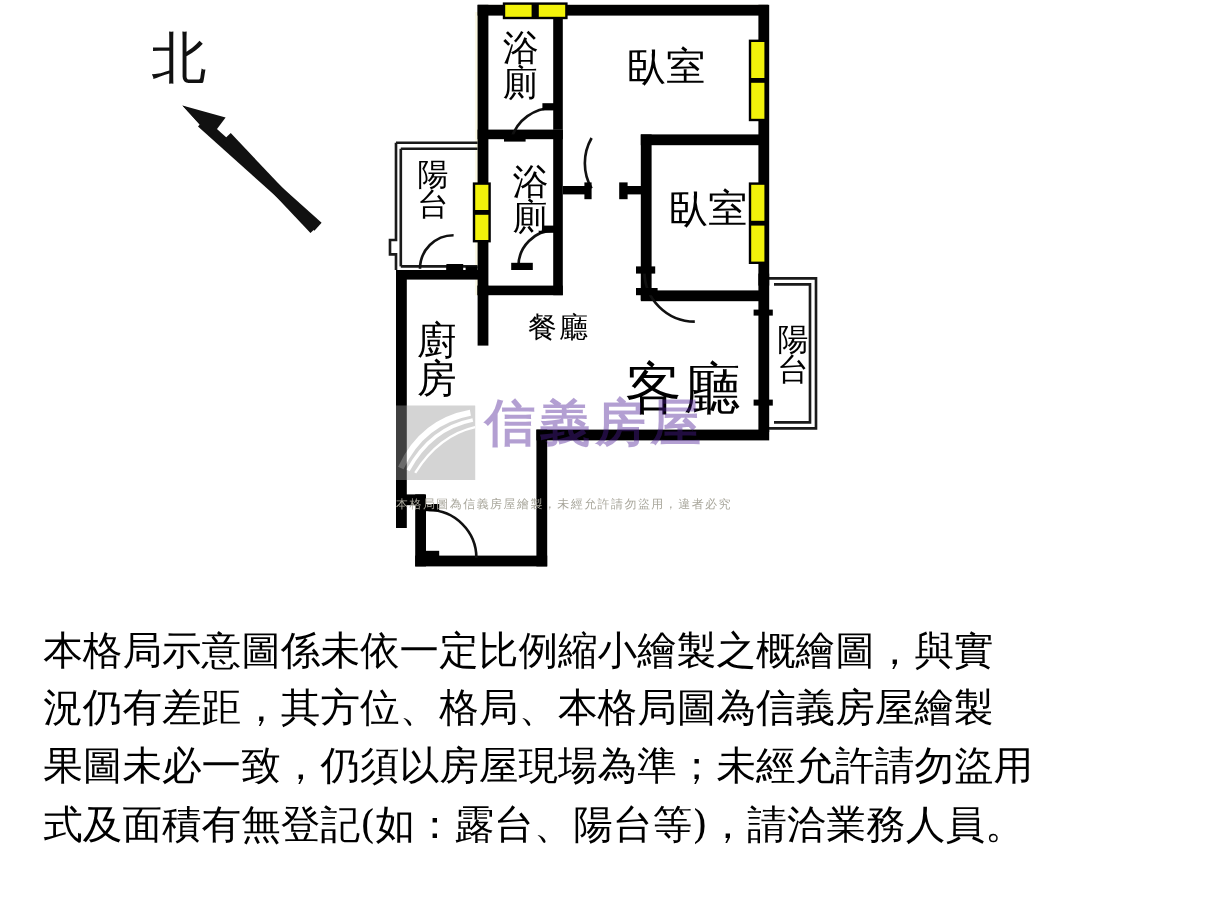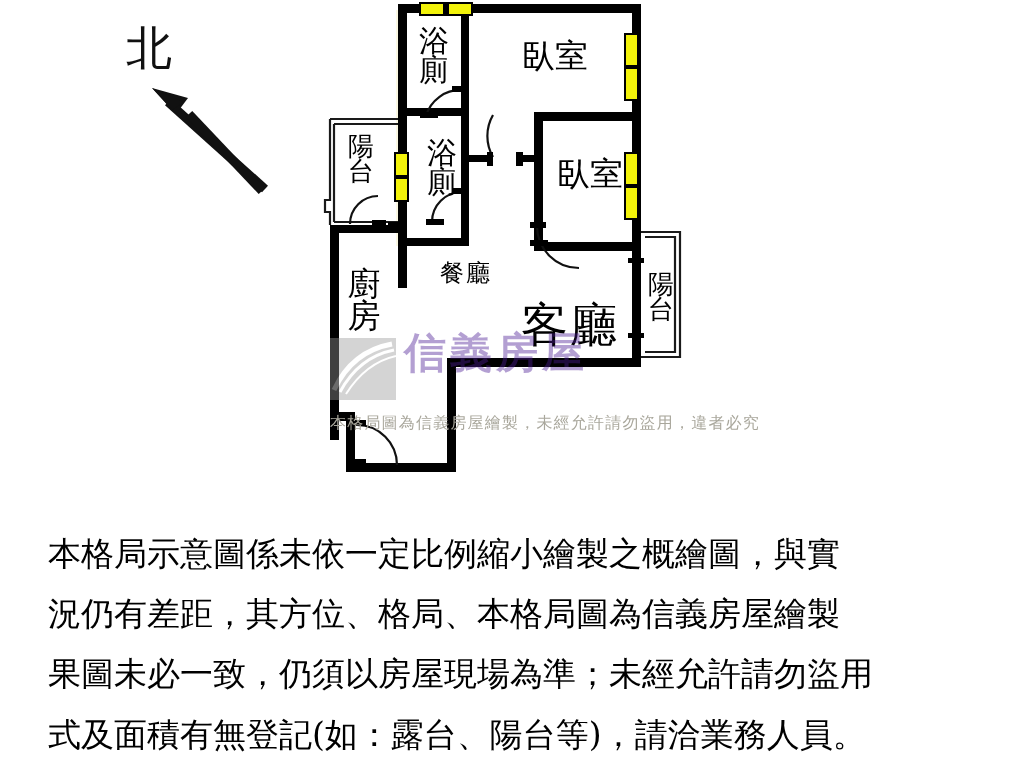--- a/index.html
+++ b/index.html
@@ -98,41 +98,41 @@
     font-weight: 700;
     color: #4c1d95;
     letter-spacing: 4px;
     line-height: 1;
   }
   #wm-small {
     position: absolute;
     left: 330px;
     top: 413px;
     width: 380px;
-    font-size: 16px;
+    font-size: 10px;
     font-family: "DejaVu Serif", "Liberation Serif", serif;
     color: #a9a79c;
     letter-spacing: 1.2px;
     white-space: nowrap;
     pointer-events: none;
   }
 
   #disclaimer {
     position: absolute;
     left: 32px;
     top: 516px;
     width: 956px;
     font-family: "DejaVu Serif", "Liberation Serif", serif;
     font-size: 33px;
     line-height: 1.34;
     color: #000000;
     letter-spacing: 0px;
     text-align: left;
   }
-  #disclaimer p { margin: 16px; }
+  #disclaimer p { margin: 4px; }
 </style>
 </head>
 <body>
 
 <div id="page">
 
   <div id="plan-area">
 
     <svg id="compass" viewBox="0 0 190 200">
 

